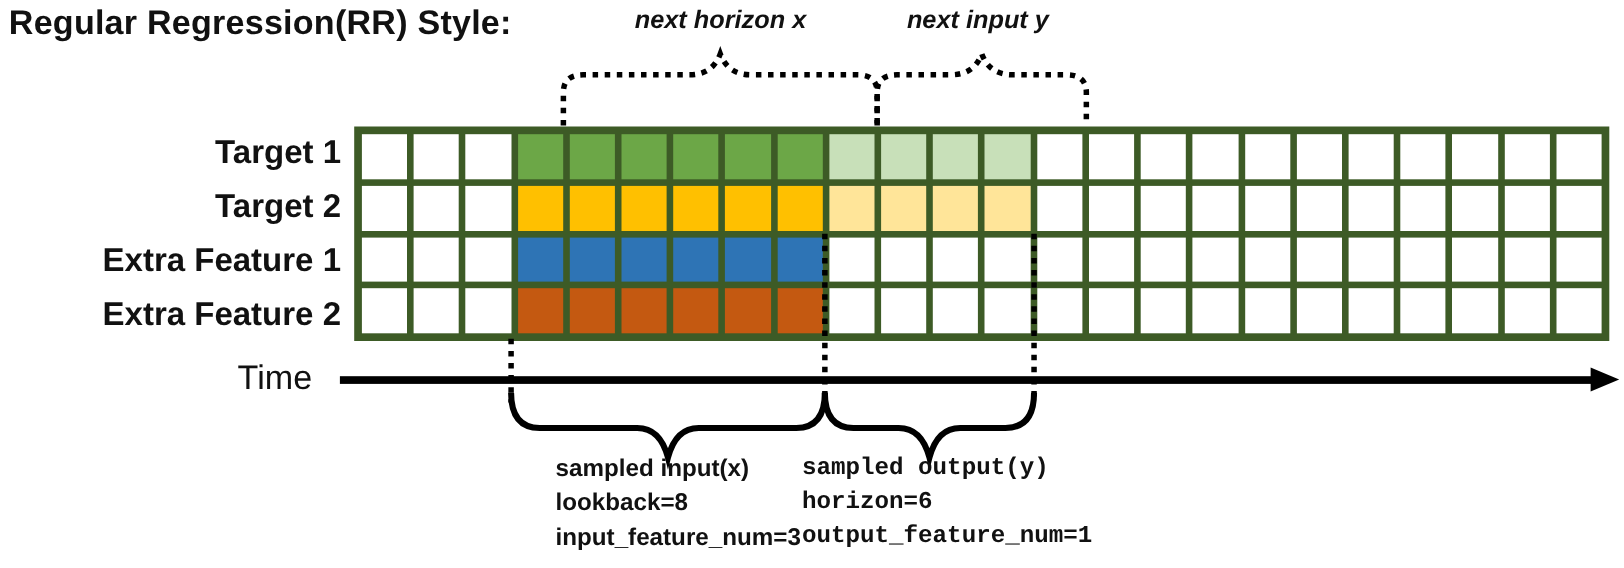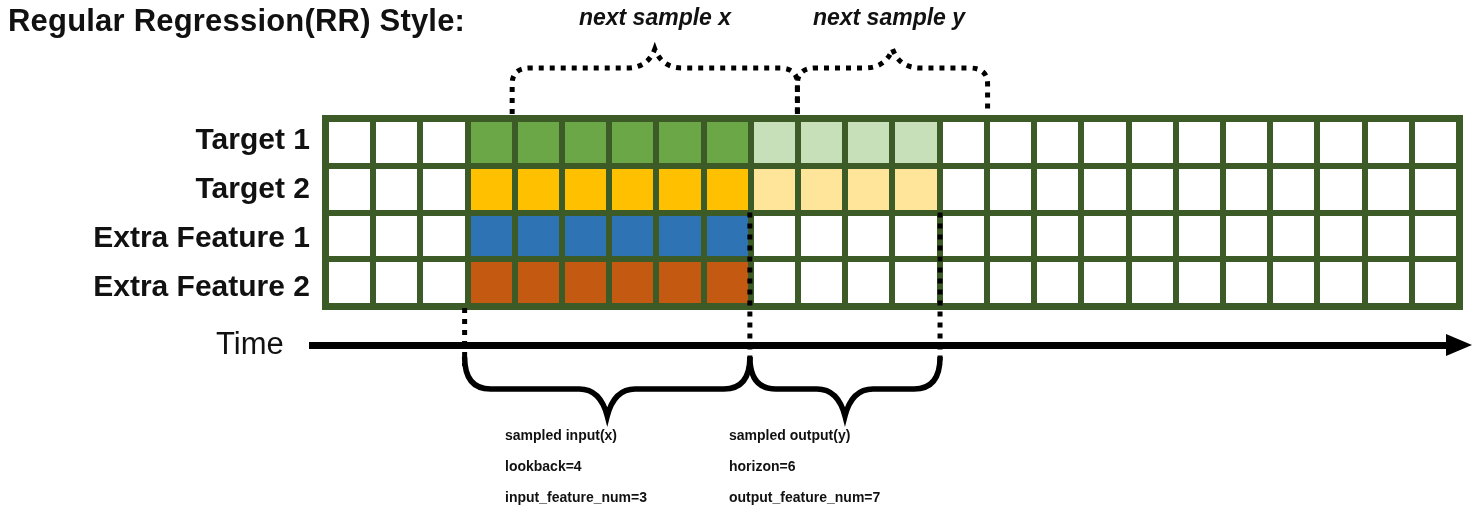--- a/index.html
+++ b/index.html
@@ -32,33 +32,33 @@
   .time-label {
     position:absolute; left:216px; top:326px;
     font-size:31px; font-weight:400; white-space:nowrap;
   }
   .axis-line { position:absolute; left:309px; top:342px; width:1140px; height:7px; background:#000; }
   .axis-arrowhead {
     position:absolute; left:1446px; top:334px; width:0; height:0;
     border-left:26px solid #000; border-top:11px solid transparent; border-bottom:11px solid transparent;
   }
   .caption {
-    position:absolute; top:420px; font-size:14px; font-weight:600; line-height:31px; white-space:nowrap;
+    position:absolute; top:410px; font-size:22px; font-weight:600; line-height:31px; white-space:nowrap;
   }
   .caption.input { left:505px; }
-  .caption.output { left:729px; }
+  .caption.output { left:729px;font-family:Liberation Mono, monospace; }
 </style>
 </head>
 <body>
 
 <div class="canvas">
   <div class="title">Regular Regression(RR) Style:</div>
 
-  <div class="next-label x">next sample x</div>
-  <div class="next-label y">next sample y</div>
+  <div class="next-label x">next horizon x</div>
+  <div class="next-label y">next input y</div>
 
   <div id="row-labels">
       <div class="row-label" style="top: 119.375px;">Target 1</div>
       <div class="row-label" style="top: 168.125px;">Target 2</div>
       <div class="row-label" style="top: 216.875px;">Extra Feature 1</div>
       <div class="row-label" style="top: 265.625px;">Extra Feature 2</div>
     </div>
 
   <div id="grid" class="grid" style="background: rgb(61, 91, 38);">
       <div class="cell" style="background: rgb(255, 255, 255);"></div>
@@ -168,21 +168,21 @@
       <path d="M 749.875 212.5 L 749.875 366" fill="none" stroke="#000000" stroke-width="5" stroke-dasharray="5 6"></path>
       <path d="M 940.0416666666666 212.5 L 940.0416666666666 366" fill="none" stroke="#000000" stroke-width="5" stroke-dasharray="5 6"></path>
     </svg>
 
   <div class="time-label">Time</div>
   <div class="axis-line"></div>
   <div class="axis-arrowhead"></div>
 
   <div id="input-caption" class="caption input">
       <div>sampled input(x)</div>
-      <div>lookback=4</div>
+      <div>lookback=8</div>
       <div>input_feature_num=3</div>
     </div>
   <div id="output-caption" class="caption output">
       <div>sampled output(y)</div>
       <div>horizon=6</div>
-      <div>output_feature_num=7</div>
+      <div>output_feature_num=1</div>
     </div>
 </div>
 
 </body></html>

